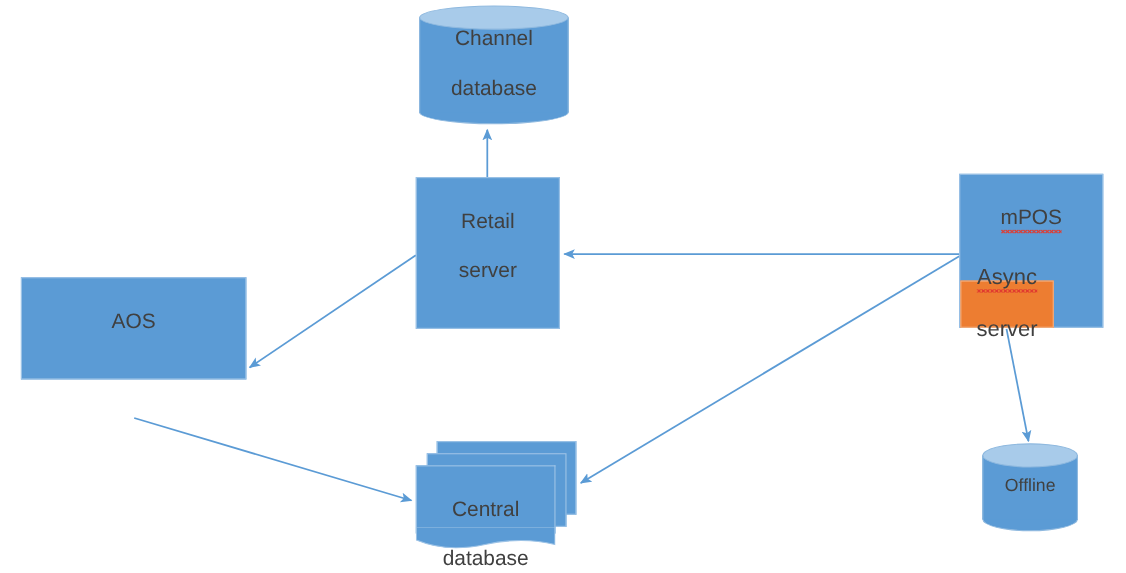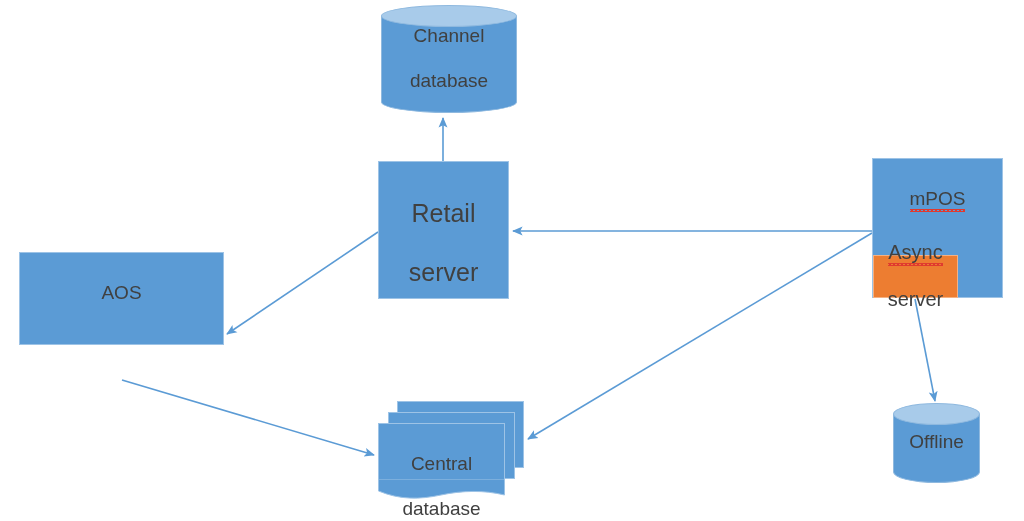--- a/index.html
+++ b/index.html
@@ -139,21 +139,21 @@
     <div class="cyl-bottom"></div>
     <div class="cyl-body"></div>
     <div class="cyl-top"></div>
     <div class="node-label label-mid" style="font-size:19px;">
       <div>Channel</div>
       <div>database</div>
     </div>
   </div>
 
   <div class="node rect" style="left:378px; top:161px; width:131px; height:138px;">
-    <div class="node-label label-top" style="font-size:25px;">
+    <div class="node-label label-top" style="font-size:19px;">
       <div>Retail</div>
       <div>server</div>
     </div>
   </div>
 
   <div class="node rect" style="left:19px; top:252px; width:205px; height:93px;">
     <div class="node-label label-top" style="font-size:19px;">
       <div>AOS</div>
     </div>
   </div>
@@ -183,18 +183,18 @@
     <div class="node-label label-mid" style="font-size:20px;">
       <div><span class="sq">Async</span></div>
       <div>server</div>
     </div>
   </div>
 
   <div class="node cyl" style="left:893px; top:403px; width:87px; height:80px;">
     <div class="cyl-bottom"></div>
     <div class="cyl-body"></div>
     <div class="cyl-top"></div>
-    <div class="node-label label-mid" style="font-size:19px;">
+    <div class="node-label label-mid" style="font-size:16px;">
       <div>Offline</div>
     </div>
   </div>
 
 </div>
 
 </body></html>

